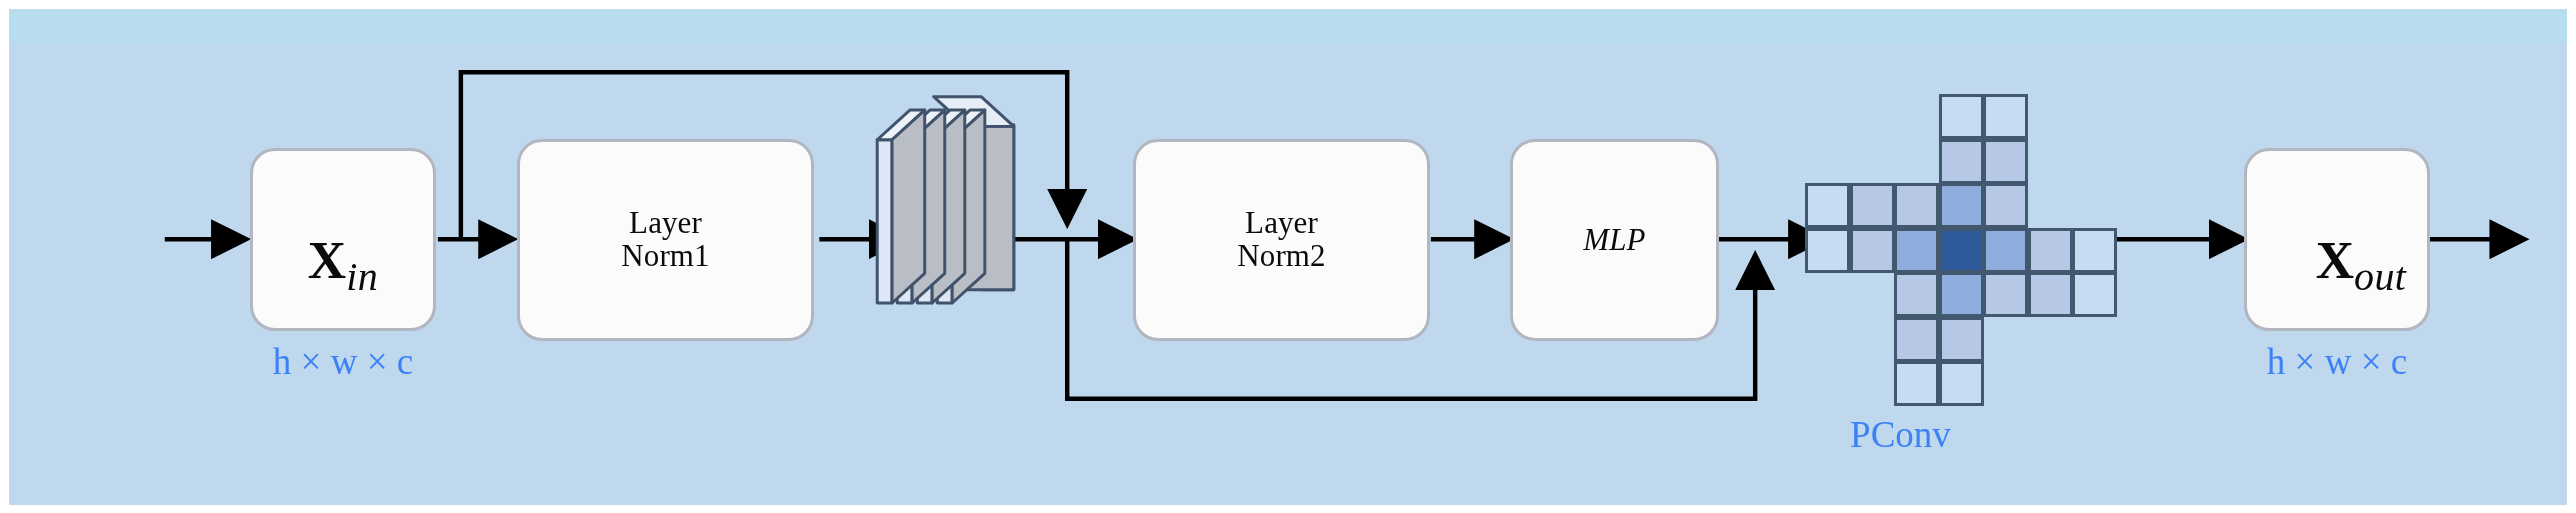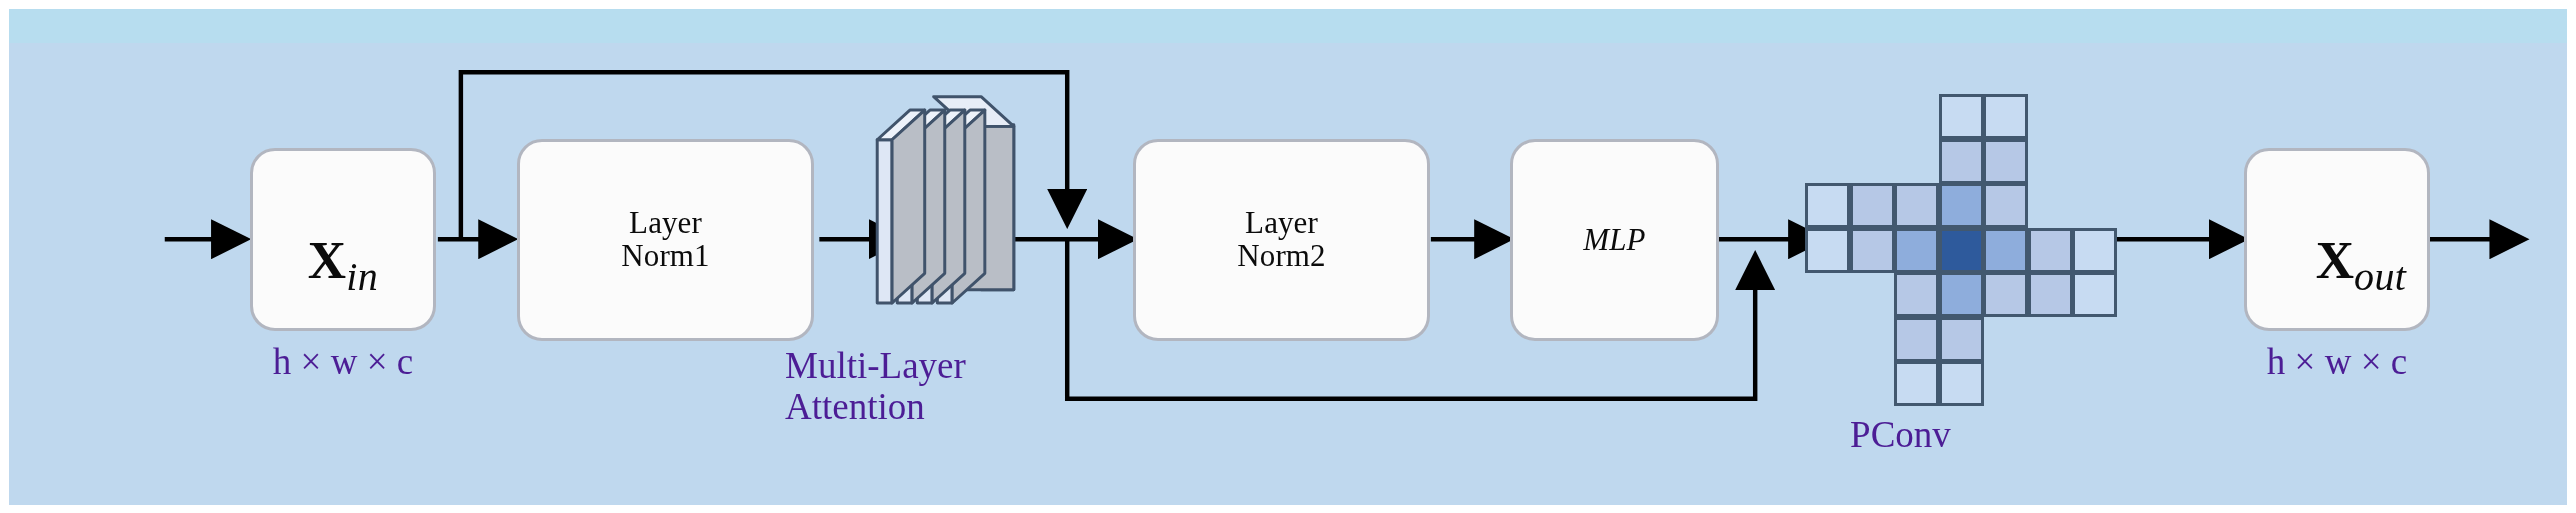--- a/index.html
+++ b/index.html
@@ -80,21 +80,21 @@
     font-style: italic;
     font-weight: 400;
     font-size: 40px;
     vertical-align: -0.30em;
     letter-spacing: 0.4px;
   }
 
   
   .caption {
     position: absolute;
-    color: #4c1d95;
+    color: #3b82f6;
     font-size: 37px;
     line-height: 1.12;
     white-space: pre-line;
   }
   .caption.center {
     text-align: center;
   }
 
   
   #pconv-grid {
@@ -230,21 +230,19 @@
   </div>
 
   <div class="node tensor" style="left:2244px; top:148px; width:186px; height:183px;padding-left:48px;">
     <div class="label">
       <span class="xsym">X</span><span class="xsub">out</span>
     </div>
   </div>
 
   <div class="caption center" style="left:217px; top:341px; width:252px;">h × w × c</div>
 
-  <div class="caption" style="left:785px; top:345px; width:312px;">Multi-Layer
-Attention</div>
 
   <div class="caption center" style="left:1793px; top:414px; width:215px;">PConv</div>
 
   <div class="caption center" style="left:2211px; top:341px; width:252px;">h × w × c</div>
 
 </div>
 
 
 </body></html>

